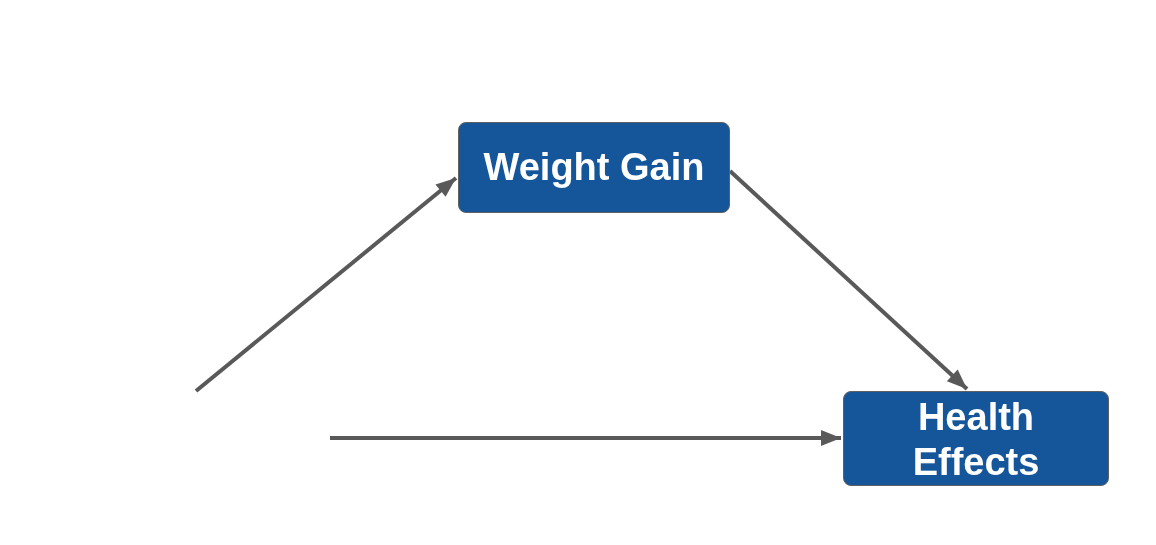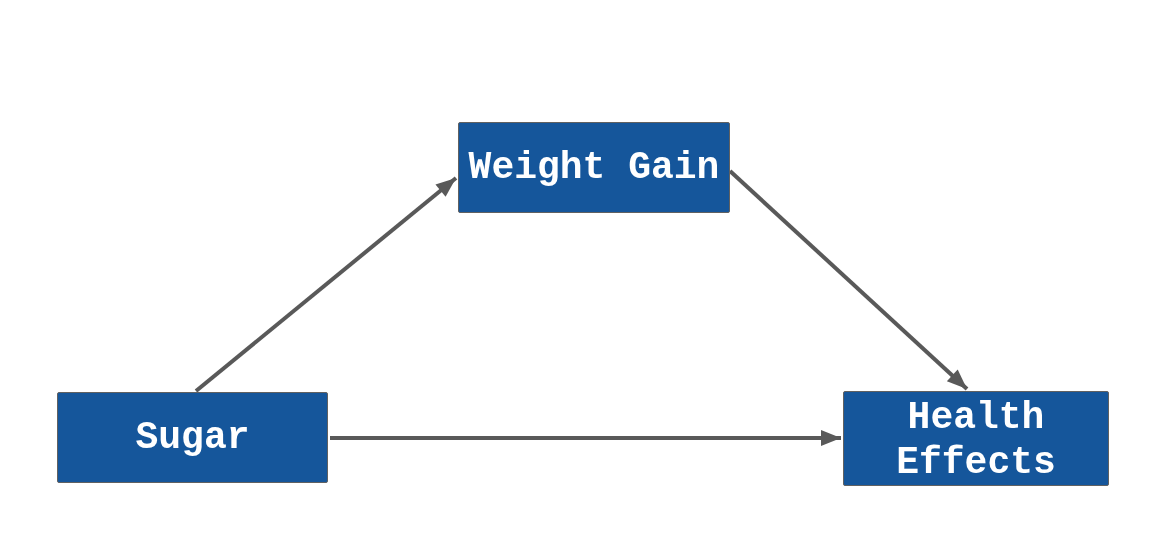--- a/index.html
+++ b/index.html
@@ -34,24 +34,23 @@
   .arrowhead {
     fill: var(--arrow, #595959);
   }
   .node {
     position: absolute;
     display: flex;
     align-items: center;
     justify-content: center;
     background: var(--node-fill, #15569B);
     border: 1.5px solid var(--node-border, #616161);
-    border-radius: 2px;
+    border-radius: 8px;
     box-sizing: border-box;
     cursor: default;
-    font-family: Liberation Mono, monospace;
   }
   .node-label {
     color: var(--node-text, #ffffff);
     font-weight: bold;
     font-size: 38px;
     line-height: 45px;
     text-align: center;
     white-space: pre-line;
     user-select: none;
   }
@@ -71,23 +70,20 @@
       </marker>
     </defs>
 
     <line class="edge" x1="196" y1="391" x2="456" y2="178" marker-end="url(#arrow)"></line>
 
     <line class="edge" x1="330" y1="438" x2="841" y2="438" marker-end="url(#arrow)"></line>
 
     <line class="edge" x1="730" y1="171" x2="967" y2="389" marker-end="url(#arrow)"></line>
   </svg>
 
-  <div class="node node-sugar">
-    <span class="node-label">Sugar</span>
-  </div>
 
   <div class="node node-weight-gain">
     <span class="node-label">Weight Gain</span>
   </div>
 
   <div class="node node-health">
     <span class="node-label">Health
 Effects</span>
   </div>
 

